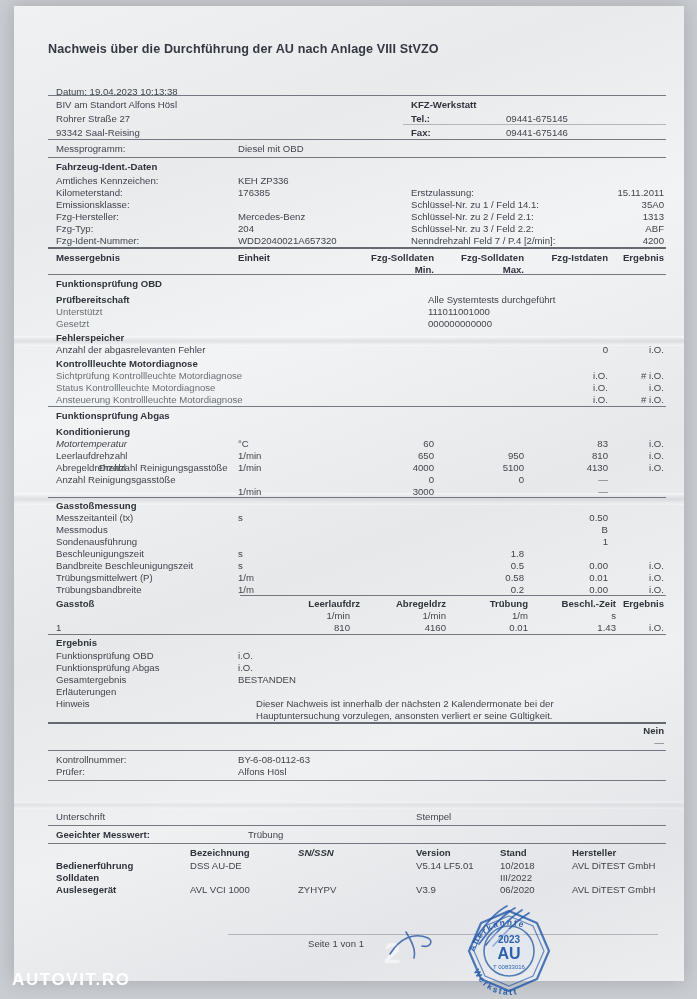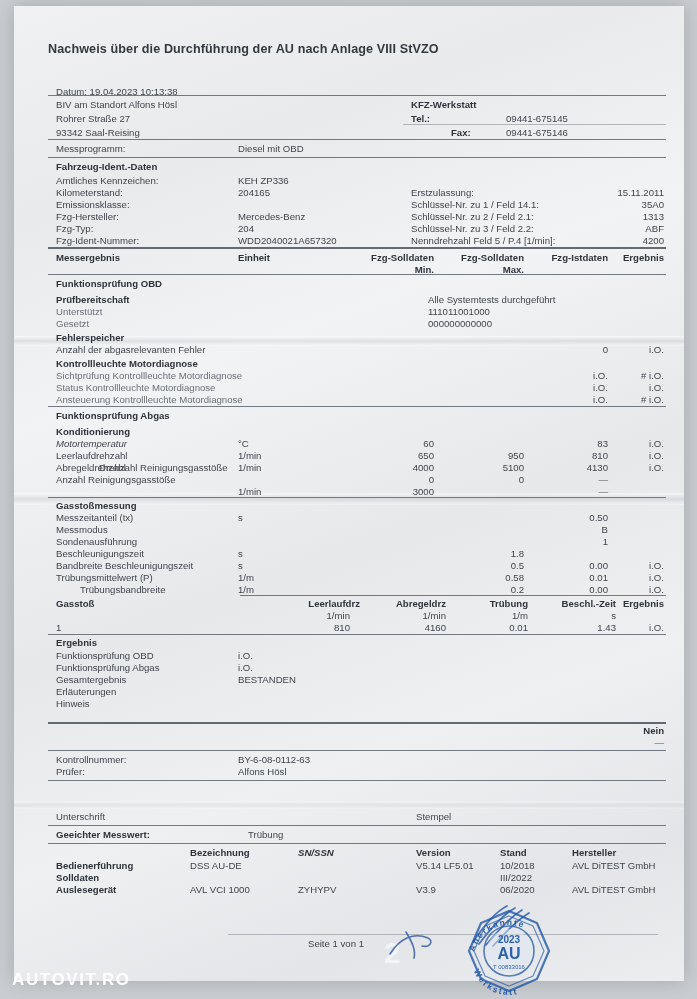--- a/index.html
+++ b/index.html
@@ -80,55 +80,55 @@
 
     <div class="rule" style="left:0;top:89px;width:618px;"></div>
 
     <div class="row" style="left:8px;top:93px;">BIV am Standort Alfons Hösl</div>
     <div class="row" style="left:8px;top:107px;">Rohrer Straße 27</div>
     <div class="row" style="left:8px;top:121px;">93342  Saal-Reising</div>
 
     <div class="row b" style="left:363px;top:93px;">KFZ-Werkstatt</div>
     <div class="row b" style="left:363px;top:107px;">Tel.:</div>
     <div class="row" style="left:458px;top:107px;">09441-675145</div>
-    <div class="row b" style="left:363px;top:121px;margin-left:40px;">Fax:</div>
+    <div class="row b" style="left:363px;top:121px;">Fax:</div>
     <div class="row" style="left:458px;top:121px;">09441-675146</div>
 
     <div class="rule light" style="left:355px;top:118px;width:263px;"></div>
     <div class="rule" style="left:0;top:133px;width:618px;"></div>
 
     <div class="row" style="left:8px;top:137px;">Messprogramm:</div>
     <div class="row" style="left:190px;top:137px;">Diesel mit OBD</div>
 
     <div class="rule" style="left:0;top:151px;width:618px;"></div>
 
     <div class="row b" style="left:8px;top:155px;">Fahrzeug-Ident.-Daten</div>
 
     <div class="row" style="left:8px;top:169px;">Amtliches Kennzeichen:</div>
     <div class="row" style="left:190px;top:169px;">KEH ZP336</div>
     <div class="row" style="left:8px;top:181px;">Kilometerstand:</div>
-    <div class="row" style="left:190px;top:181px;">204165</div>
+    <div class="row" style="left:190px;top:181px;">176385</div>
     <div class="row" style="left:8px;top:193px;">Emissionsklasse:</div>
     <div class="row" style="left:190px;top:193px;"></div>
     <div class="row" style="left:8px;top:205px;">Fzg-Hersteller:</div>
     <div class="row" style="left:190px;top:205px;">Mercedes-Benz</div>
     <div class="row" style="left:8px;top:217px;">Fzg-Typ:</div>
     <div class="row" style="left:190px;top:217px;">204</div>
     <div class="row" style="left:8px;top:229px;">Fzg-Ident-Nummer:</div>
     <div class="row" style="left:190px;top:229px;">WDD2040021A657320</div>
 
     <div class="row" style="left:363px;top:181px;">Erstzulassung:</div>
     <div class="row r" style="left:468px;top:181px;width:148px;">15.11.2011</div>
     <div class="row" style="left:363px;top:193px;">Schlüssel-Nr. zu 1 / Feld 14.1:</div>
     <div class="row r" style="left:468px;top:193px;width:148px;">35A0</div>
     <div class="row" style="left:363px;top:205px;">Schlüssel-Nr. zu 2 / Feld 2.1:</div>
     <div class="row r" style="left:468px;top:205px;width:148px;">1313</div>
     <div class="row" style="left:363px;top:217px;">Schlüssel-Nr. zu 3 / Feld 2.2:</div>
     <div class="row r" style="left:468px;top:217px;width:148px;">ABF</div>
-    <div class="row" style="left:363px;top:229px;">Nenndrehzahl Feld 5 / P.4 [1/min]:</div>
+    <div class="row" style="left:363px;top:229px;">Nenndrehzahl Feld 7 / P.4 [2/min]:</div>
     <div class="row r" style="left:468px;top:229px;width:148px;">4200</div>
 
     <div class="rule thick" style="left:0;top:241px;width:618px;"></div>
 
     <div class="row b" style="left:8px;top:246px;">Messergebnis</div>
     <div class="row b c" style="left:190px;top:246px;width:80px;">Einheit</div>
     <div class="row b r" style="left:300px;top:246px;width:86px;">Fzg-Solldaten</div>
     <div class="row b r" style="left:300px;top:258px;width:86px;">Min.</div>
     <div class="row b r" style="left:390px;top:246px;width:86px;">Fzg-Solldaten</div>
     <div class="row b r" style="left:390px;top:258px;width:86px;">Max.</div>
@@ -233,21 +233,21 @@
     <div class="row r" style="left:390px;top:554px;width:86px;">0.5</div>
     <div class="row r" style="left:478px;top:554px;width:82px;">0.00</div>
     <div class="row r" style="left:556px;top:554px;width:60px;">i.O.</div>
 
     <div class="row" style="left:8px;top:566px;">Trübungsmittelwert (P)</div>
     <div class="row" style="left:190px;top:566px;">1/m</div>
     <div class="row r" style="left:390px;top:566px;width:86px;">0.58</div>
     <div class="row r" style="left:478px;top:566px;width:82px;">0.01</div>
     <div class="row r" style="left:556px;top:566px;width:60px;">i.O.</div>
 
-    <div class="row" style="left:8px;top:578px;margin-left:24px;">Trübungsbandbreite</div>
+    <div class="row" style="left:8px;top:578px;">Trübungsbandbreite</div>
     <div class="row" style="left:190px;top:578px;">1/m</div>
     <div class="row r" style="left:390px;top:578px;width:86px;">0.2</div>
     <div class="row r" style="left:478px;top:578px;width:82px;">0.00</div>
     <div class="row r" style="left:556px;top:578px;width:60px;">i.O.</div>
 
     <div class="rule" style="left:192px;top:589px;width:426px;"></div>
 
     <div class="row b" style="left:8px;top:592px;">Gasstoß</div>
     <div class="row b r" style="left:220px;top:592px;width:92px;">Leerlaufdrz</div>
     <div class="row b r" style="left:306px;top:592px;width:92px;">Abregeldrz</div>
@@ -274,20 +274,22 @@
     <div class="row" style="left:8px;top:644px;">Funktionsprüfung OBD</div>
     <div class="row" style="left:190px;top:644px;">i.O.</div>
     <div class="row" style="left:8px;top:656px;">Funktionsprüfung Abgas</div>
     <div class="row" style="left:190px;top:656px;">i.O.</div>
     <div class="row" style="left:8px;top:668px;">Gesamtergebnis</div>
     <div class="row" style="left:190px;top:668px;">BESTANDEN</div>
     <div class="row" style="left:8px;top:680px;">Erläuterungen</div>
     <div class="row" style="left:190px;top:680px;"></div>
 
     <div class="row" style="left:8px;top:692px;">Hinweis</div>
+    <div class="row" style="left:208px;top:692px;">Dieser  Nachweis  ist  innerhalb  der  nächsten  2  Kalendermonate  bei  der</div>
+    <div class="row" style="left:208px;top:704px;">Hauptuntersuchung vorzulegen, ansonsten verliert er seine Gültigkeit.</div>
 
     <div class="rule thick" style="left:0;top:716px;width:618px;"></div>
 
     <div class="row b r" style="left:556px;top:719px;width:60px;">Nein</div>
     <div class="row r grey" style="left:556px;top:731px;width:60px;">—</div>
 
     <div class="rule" style="left:0;top:744px;width:618px;"></div>
 
     <div class="row" style="left:8px;top:748px;">Kontrollnummer:</div>
     <div class="row" style="left:190px;top:748px;">BY-6-08-0112-63</div>

